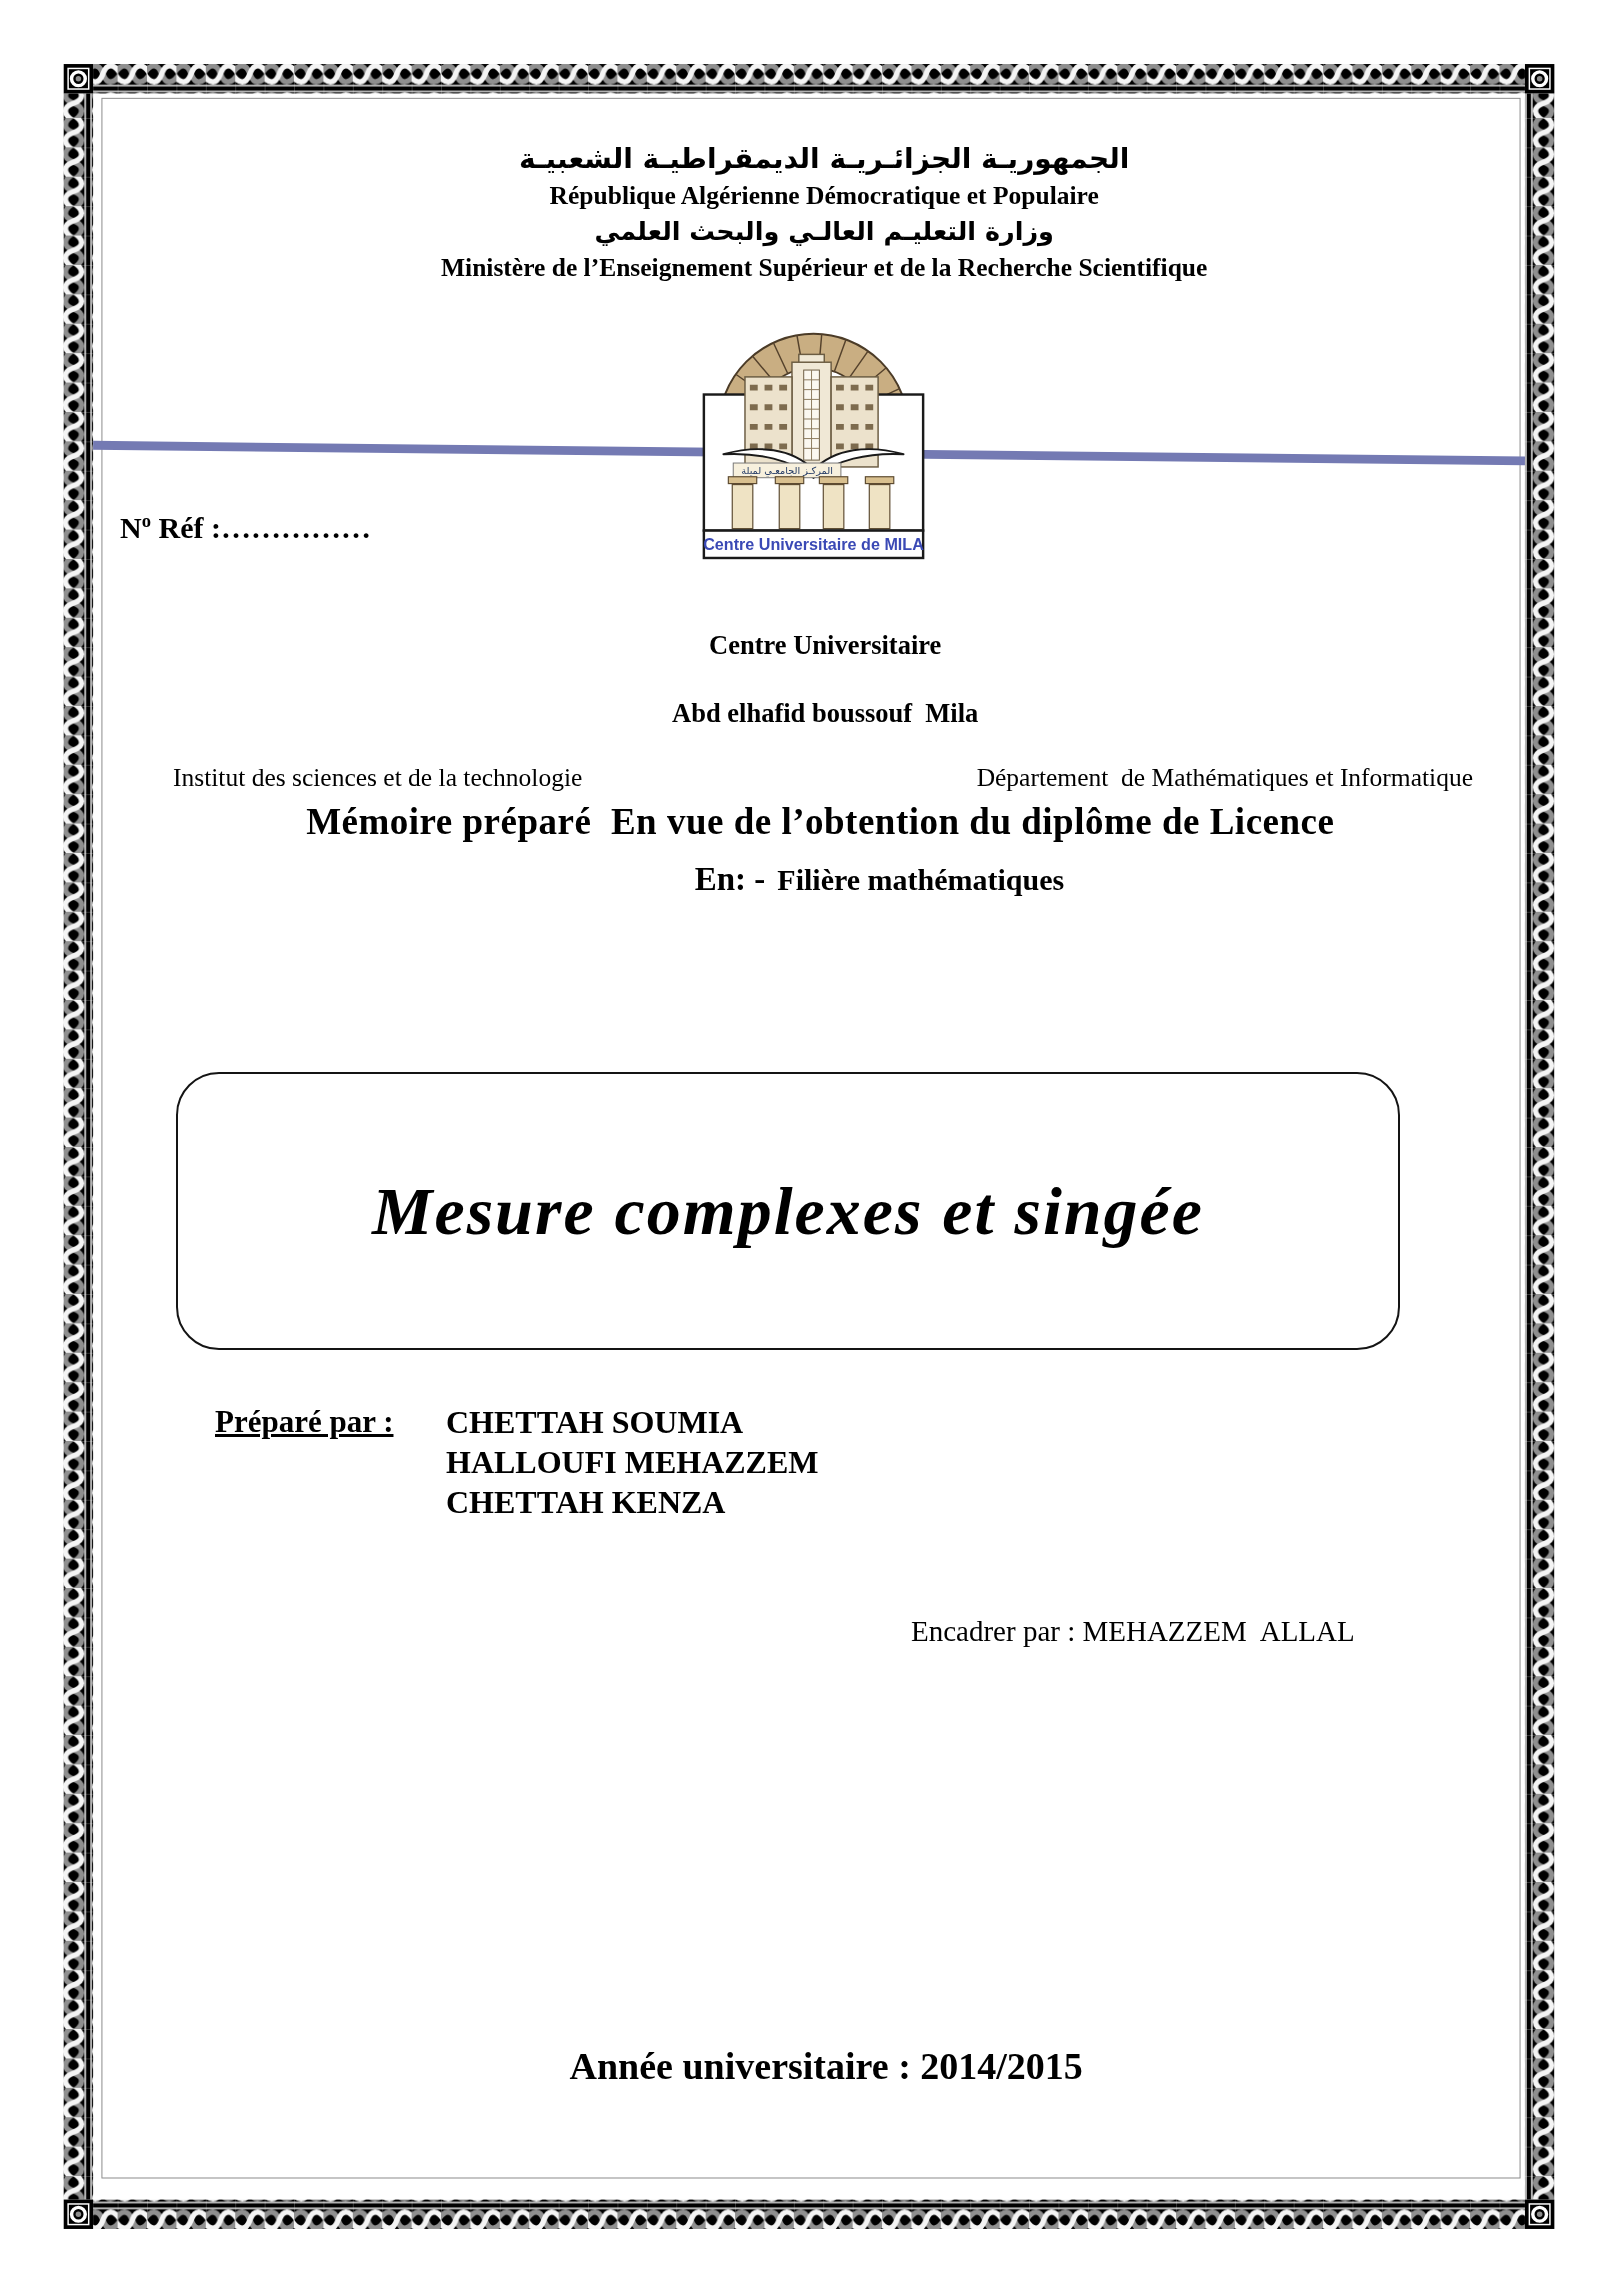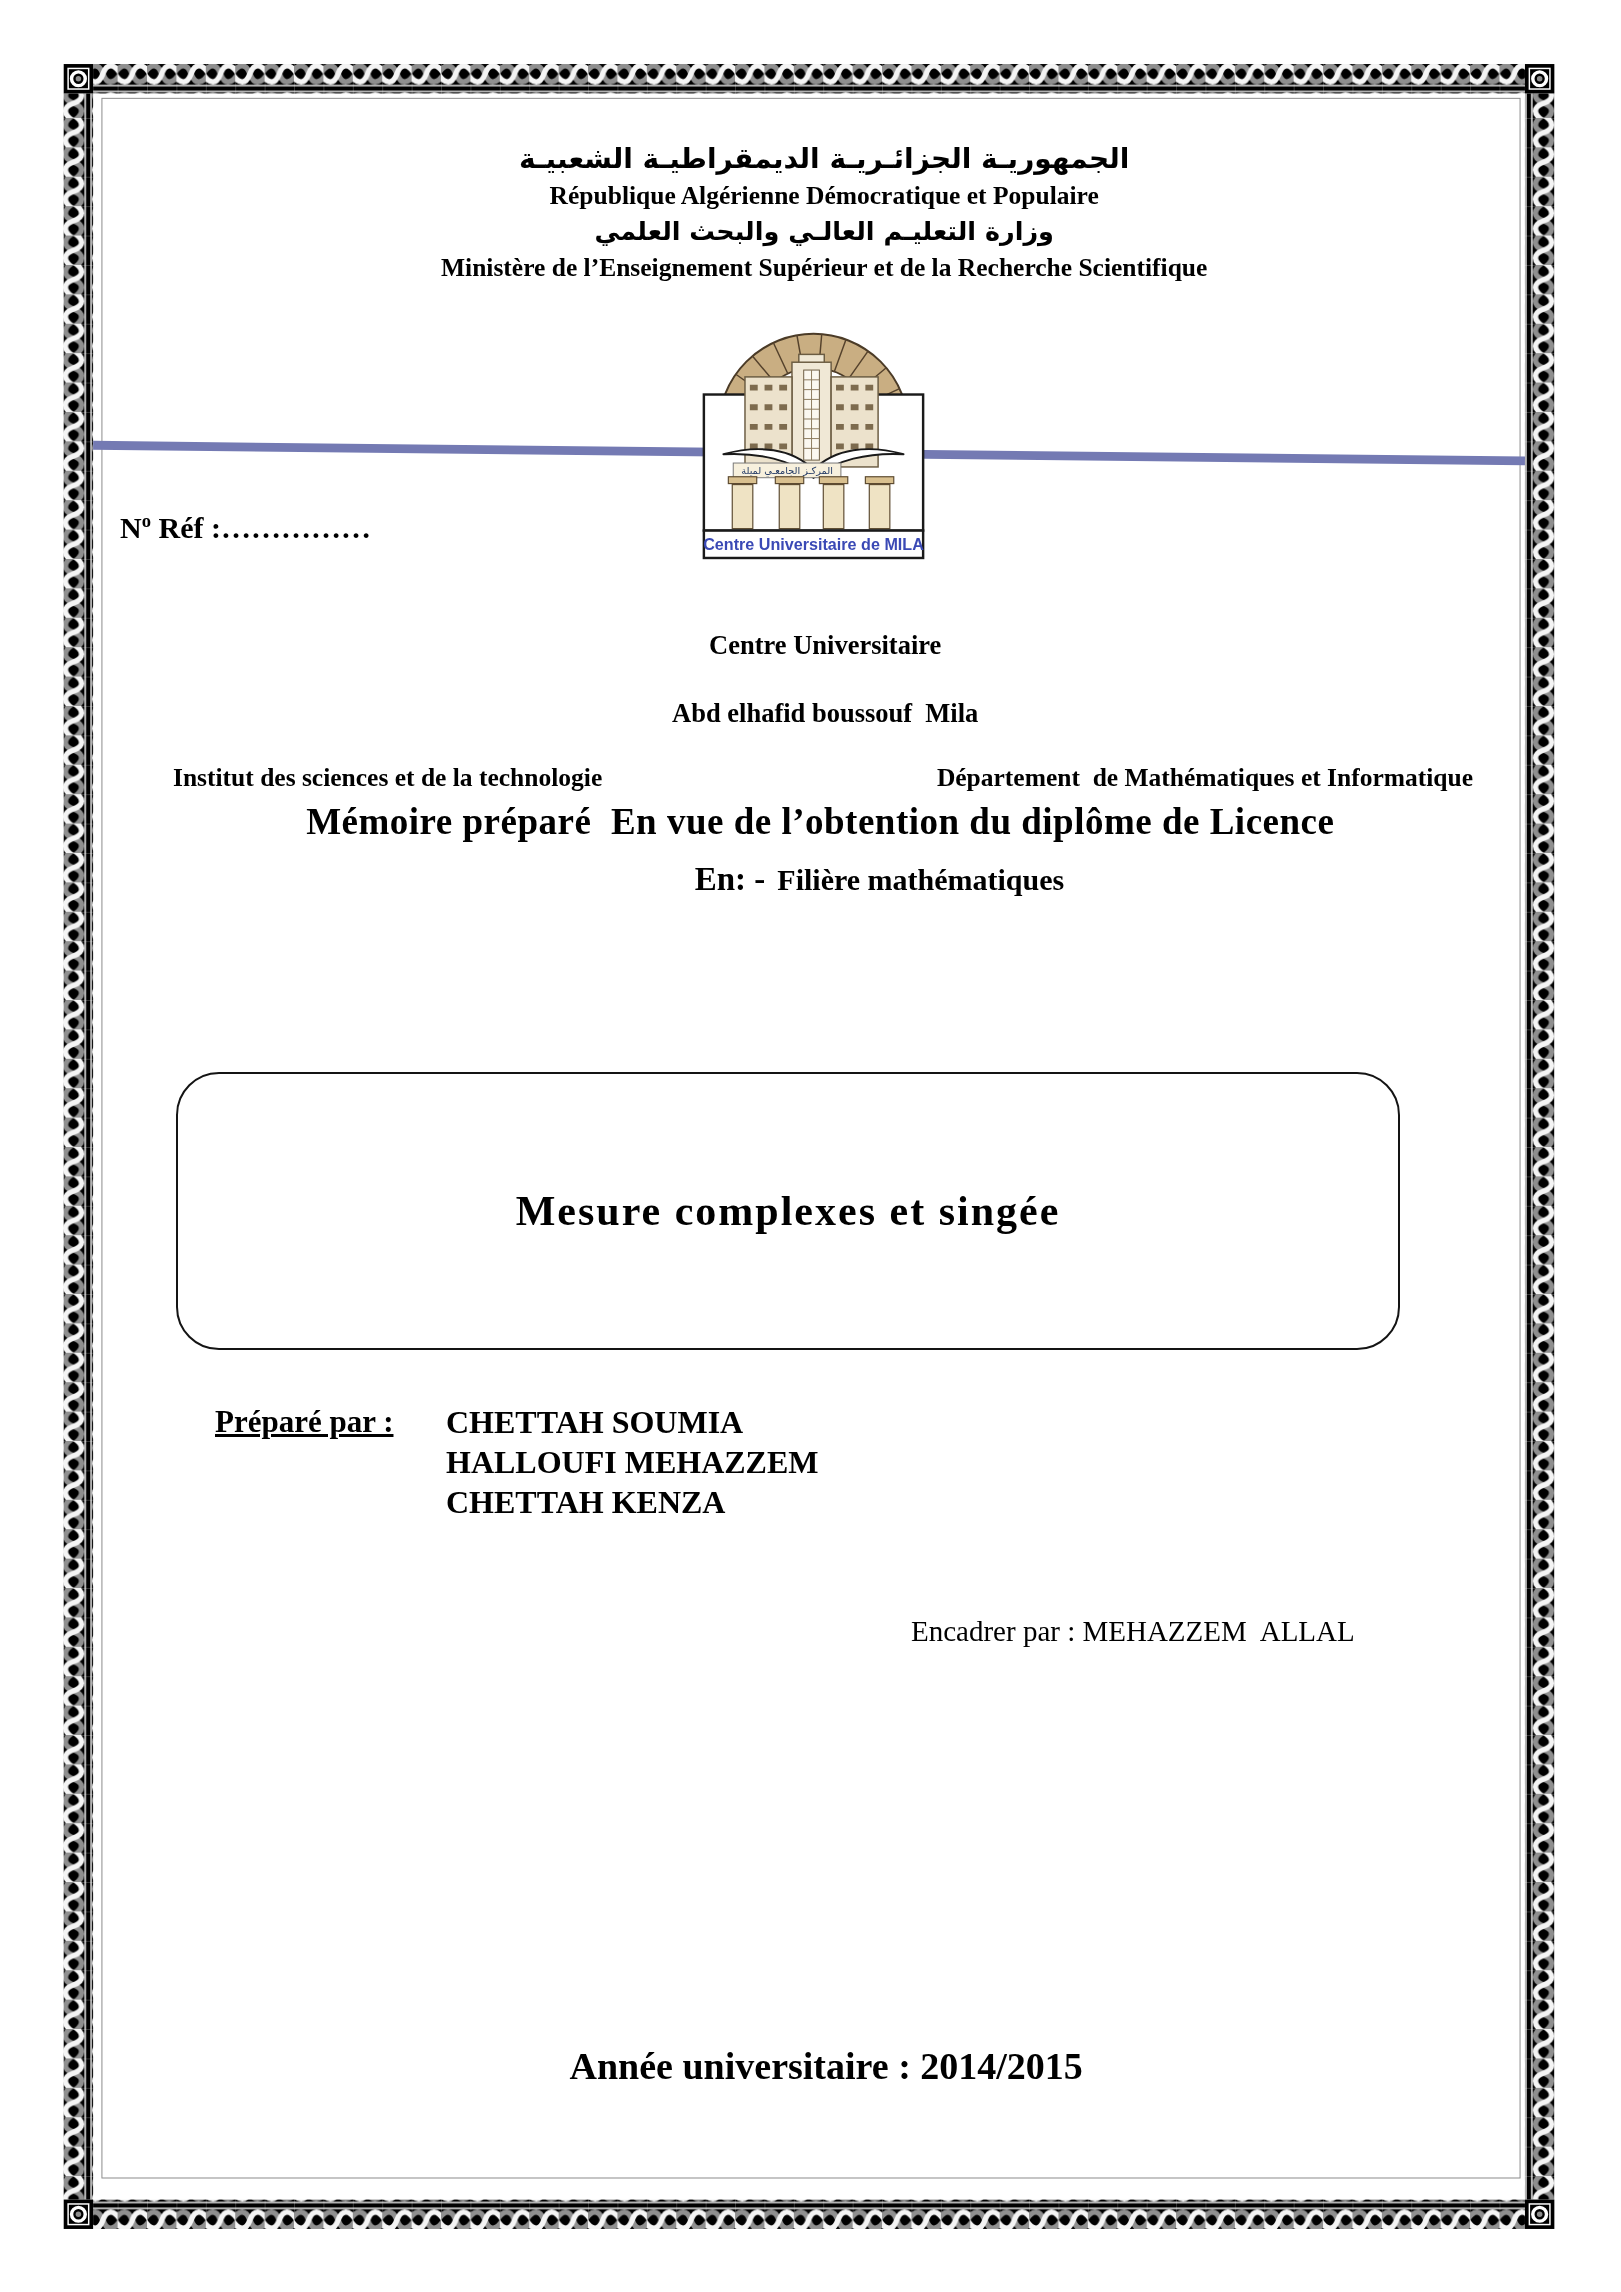--- a/index.html
+++ b/index.html
@@ -22,29 +22,29 @@
   .logo{left:698px;top:323px;width:231px;height:237px;z-index:2;}
   
   .nref{left:120px;top:510px;font-size:30px;font-weight:bold;z-index:3;}
   .nref sup{font-size:0.62em;}
   
   .centre-block{top:630px;transform:translateX(14.7px);z-index:3;font-weight:bold;}
   .centre-l1{font-size:26.5px;}
   .centre-l2{font-size:26.5px;margin-top:37px;}
   
   .inst-row{left:173px;top:763px;width:1300px;display:flex;justify-content:space-between;
-    font-size:25.5px;font-weight:bold;z-index:3;}
+    font-size:25.5px;font-weight:normal;z-index:3;}
   .memoire{top:800px;font-size:37px;font-weight:bold;letter-spacing:0.5px;transform:translateX(9.8px);z-index:3;}
   .enline{top:861px;transform:translateX(69px);z-index:3;font-weight:bold;}
   .en-prefix{font-size:33px;}
   .en-filiere{font-size:30px;margin-left:12px;}
   
   .title-box{left:176px;top:1072px;width:1220px;height:274px;border:2.9px solid #141414;
     border-radius:43px;display:flex;align-items:center;justify-content:center;z-index:3;background:#fff;}
-  .title-text{font-size:42px;font-weight:bold;letter-spacing:2px;}
+  .title-text{font-size:68px;font-weight:bold;letter-spacing:2px;font-style:italic;}
   
   .prepared{left:215px;top:1402px;display:flex;align-items:flex-start;z-index:3;}
   .prepared-label{font-size:31px;font-weight:bold;width:231px;line-height:40px;text-decoration:underline;}
   .prepared-names{font-size:32px;font-weight:bold;line-height:40px;}
   .supervisor{left:911px;top:1615px;font-size:29px;font-weight:normal;z-index:3;}
   .year{top:2044px;font-size:38px;font-weight:bold;transform:translateX(15.7px);z-index:3;}
 </style>
 </head>
 <body>
 

